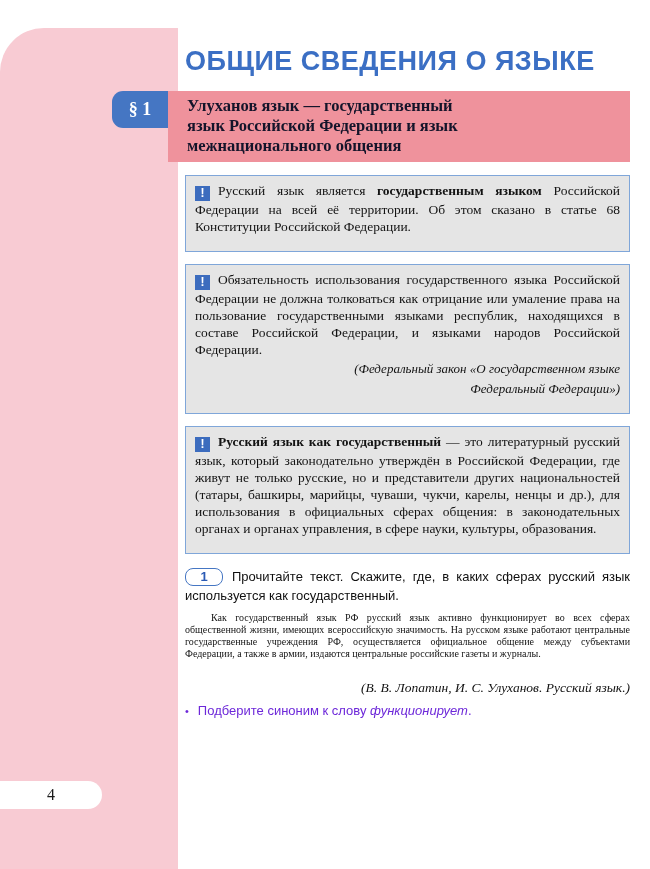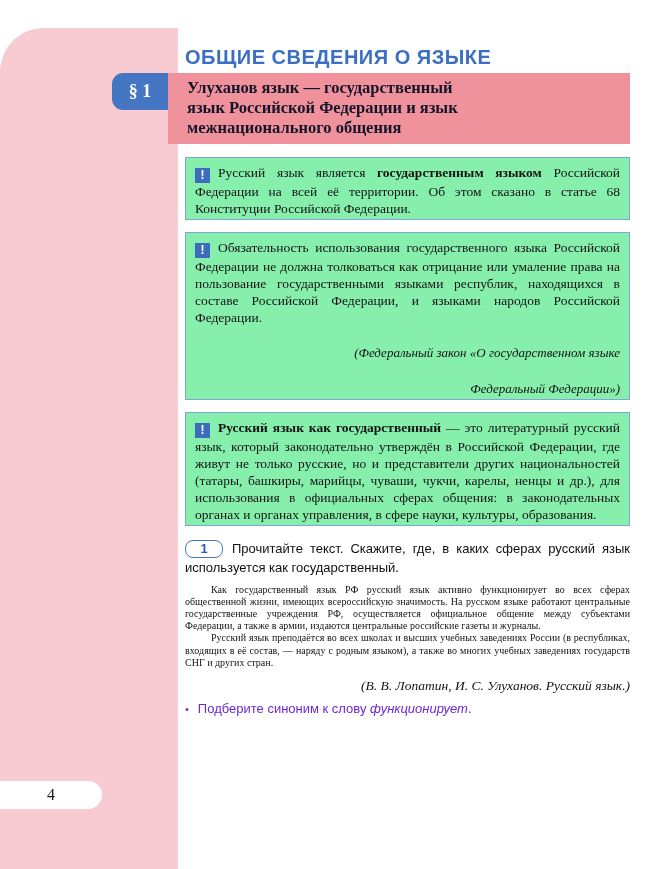--- a/index.html
+++ b/index.html
@@ -35,24 +35,24 @@
   .content {
     position: absolute;
     left: 185px; top: 46px;
     width: 445px;
   }
 
   .title {
     font-family: "Liberation Sans", sans-serif;
     font-weight: bold;
     color: #3b6fc4;
-    font-size: 20px;
+    font-size: 27px;
     letter-spacing: 0.5px;
     white-space: nowrap;
-    margin-bottom: 4px;
+    margin-bottom: 14px;
   }
 
   .banner {
     position: relative;
     margin-left: -17px;
     background: #ef929c;
     padding: 5px 12px 6px 19px;
     margin-bottom: 13px;
   }
   .section-tab {
@@ -67,22 +67,22 @@
   }
   .banner-line {
     font-weight: bold;
     font-size: 16.5px;
     line-height: 1.22;
     color: #14142a;
   }
 
   .info-box {
     border: 1.5px solid #7fa6d9;
-    background: #86efac;
-    padding: 6px 9px 2px 9px;
+    background: #e5e5e5;
+    padding: 6px 9px 16px 9px;
     margin-bottom: 12px;
     font-size: 13.5px;
     line-height: 1.26;
     text-align: justify;
     color: #131313;
   }
   .excl-icon {
     display: inline-flex;
     width: 15px; height: 15px;
     background: #3c6cbe;
@@ -91,21 +91,21 @@
     font-weight: bold; font-size: 12px;
     align-items: center; justify-content: center;
     margin-right: 8px;
     vertical-align: -2px;
   }
   .box-citation {
     text-align: right;
     font-style: italic;
     font-size: 13px;
     line-height: 1.25;
-    margin-top: 19px;
+    margin-top: 3px;
   }
 
   .exercise {
     margin: 14px 0 6px 0;
     font-family: "Liberation Sans", sans-serif;
     font-size: 13px;
     line-height: 1.45;
     color: #101010;
     text-align: justify;
   }
@@ -126,21 +126,21 @@
     font-size: 10px;
     line-height: 1.22;
     text-align: justify;
     text-indent: 26px;
     color: #131313;
   }
   .citation-line {
     text-align: right;
     font-style: italic;
     font-size: 13.5px;
-    margin-top: 9px;
+    margin-top: 20px;
     color: #131313;
   }
 
   .task-line {
     margin-top: 7px;
     font-family: "Liberation Sans", sans-serif;
     font-size: 13px;
     color: #6d28d9;
   }
   .task-line .bullet { margin-right: 9px; font-size: 11px; }
@@ -183,21 +183,20 @@
 
     <div class="info-box">
       <span class="excl-icon">!</span><span class="bold">Русский язык как государственный</span><span> — это литературный русский язык, который законодательно утверждён в Российской Федерации, где живут не только русские, но и представители других национальностей (татары, башкиры, марийцы, чуваши, чукчи, карелы, ненцы и др.), для использования в официальных сферах общения: в законодательных органах и органах управления, в сфере науки, культуры, образования.</span>
     </div>
 
     <div class="exercise">
       <span class="ex-num">1</span><span>Прочитайте текст. Скажите, где, в каких сферах русский язык используется как государственный.</span>
     </div>
 
     <p class="para">Как государственный язык РФ русский язык активно функционирует во всех сферах общественной жизни, имеющих всероссийскую значимость. На русском языке работают центральные государственные учреждения РФ, осуществляется официальное общение между субъектами Федерации, а также в армии, издаются центральные российские газеты и журналы.</p>
-    <p class="para">Русский язык преподаётся во всех школах и высших учебных заведениях России (в республиках, входящих в её состав, — наряду с родным языком), а также во многих учебных заведениях государств СНГ и других стран.</p>
 
     <div class="citation-line">(В. В. Лопатин, И. С. Улуханов. Русский язык.)</div>
 
     <div class="task-line">
       <span class="bullet">•</span><span>Подберите синоним к слову </span><span class="italic">функционирует</span><span>.</span>
     </div>
 
   </div>
 </div>
 

